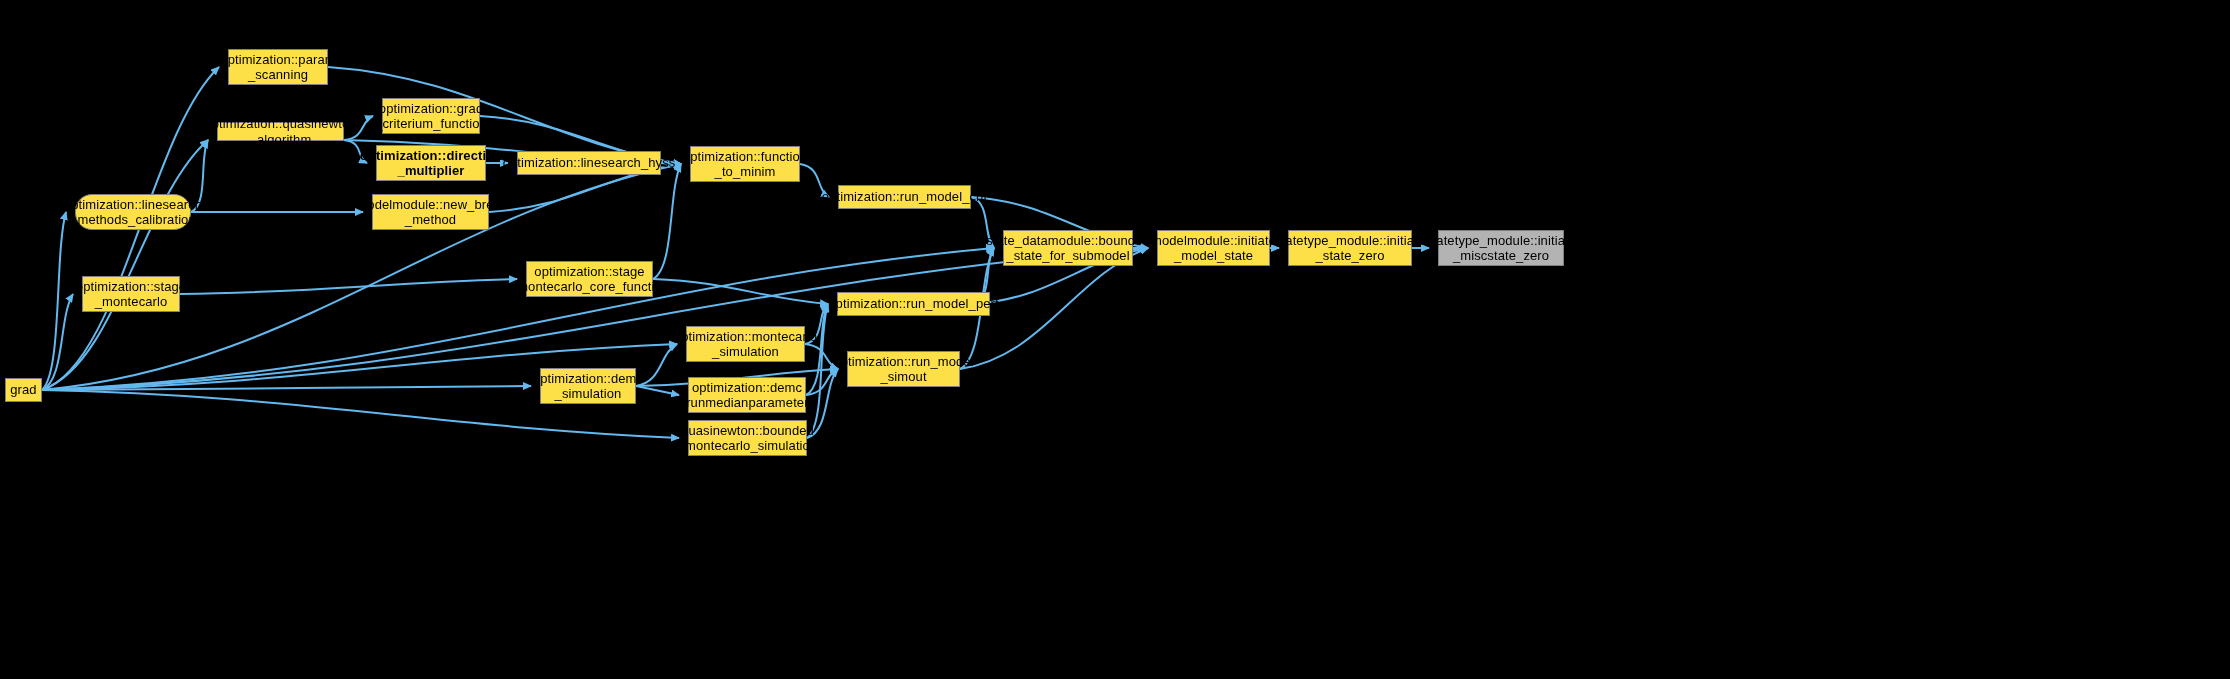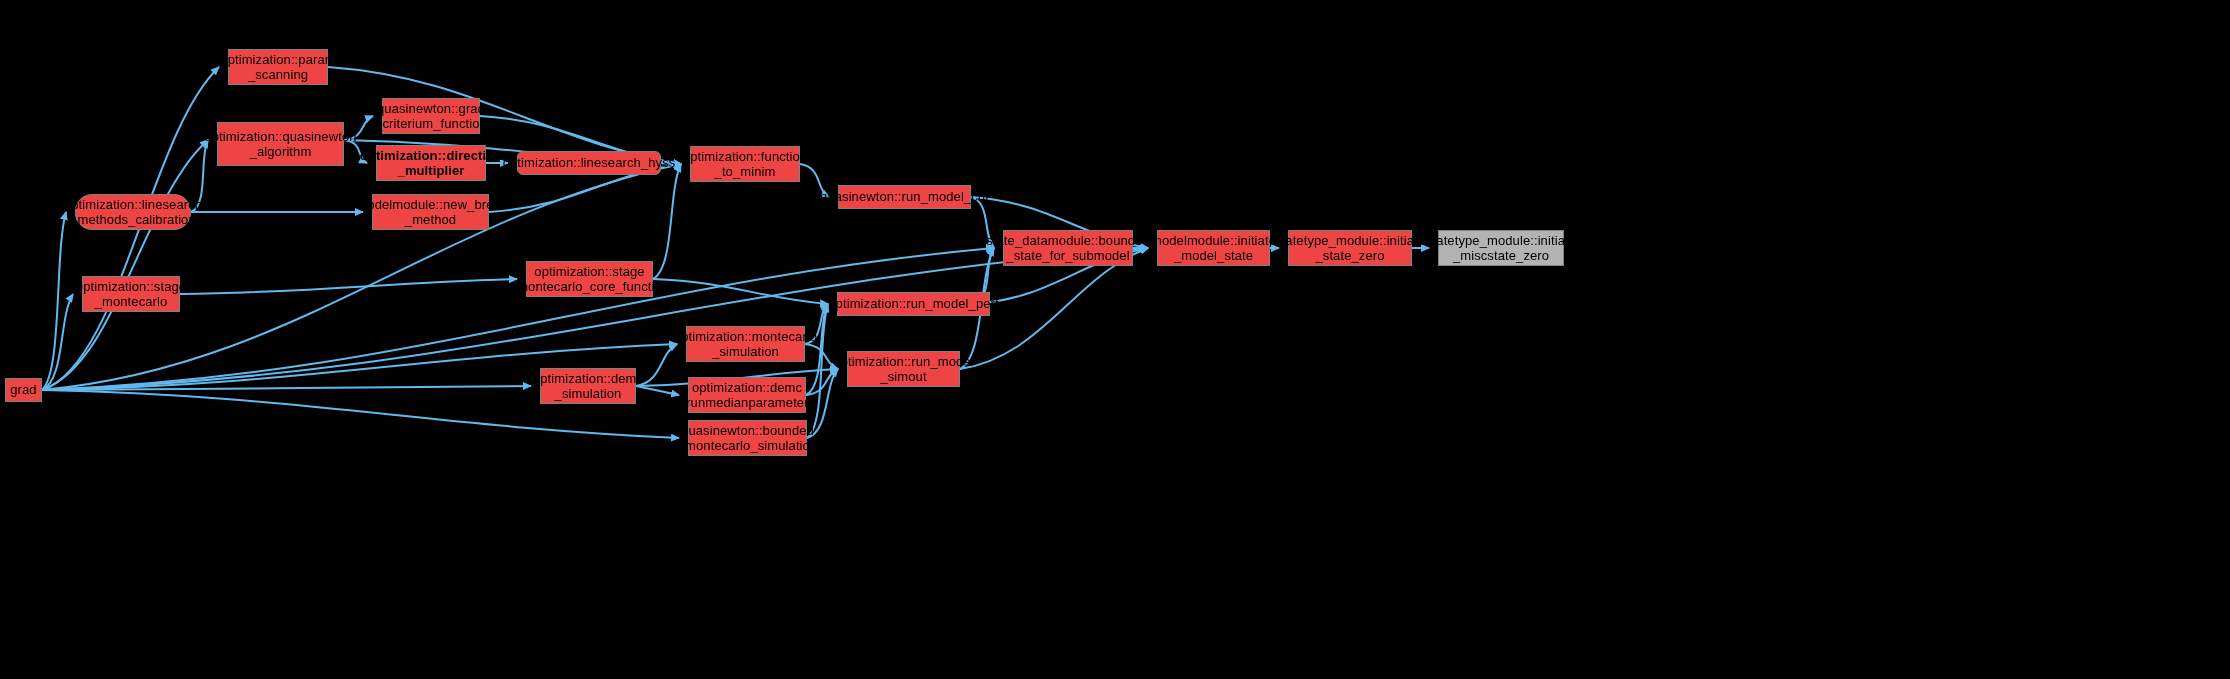--- a/index.html
+++ b/index.html
@@ -9,21 +9,21 @@
     width:2230px;
     height:679px;
     background:#000000;
     overflow:hidden;
     font-family:"Liberation Sans","DejaVu Sans",sans-serif;
   }
   #edges{position:absolute;left:0;top:0;width:2230px;height:679px;}
   .node{
     position:absolute;
     box-sizing:border-box;
-    background:#ef4444;
+    background:#fde047;
     border:1px solid #808080;
     color:#000000;
     display:flex;
     align-items:center;
     justify-content:center;
     text-align:center;
     line-height:1.18;
     font-size:13px;
     letter-spacing:0.1px;
     white-space:pre-line;
@@ -86,34 +86,34 @@
         <path d="M807,438 C826.4,423.93 817.6,334.954 828,304" marker-end="url(#ah)"></path>
         <path d="M807,438 C830.2,430.755 823.8,384.939 838,369" marker-end="url(#ah)"></path>
         <path d="M960,369 C984.34,356.295 978.66,275.951 994,248" marker-end="url(#ah)"></path>
         <path d="M960,369 C1042.86,356.295 1074.14,275.951 1148,248" marker-end="url(#ah)"></path>
       </g>
   </svg>
   <div id="nodes">
       <div class="node" style="left: 5px; top: 378px; width: 37px; height: 24px;">grad</div>
       <div class="node" style="left: 228px; top: 49px; width: 100px; height: 36px;">optimization::param
 _scanning</div>
-      <div class="node" style="left: 217px; top: 122px; width: 127px; height: 44px;">optimization::quasinewton
+      <div class="node" style="left: 217px; top: 122px; width: 127px; height: 19px;">optimization::quasinewton
 _algorithm</div>
-      <div class="node" style="left: 382px; top: 98px; width: 98px; height: 36px;">quasinewton::grad
+      <div class="node" style="left: 382px; top: 98px; width: 98px; height: 36px;">optimization::grad
 _criterium_function</div>
       <div class="node" style="left: 376px; top: 145px; width: 110px; height: 36px; font-weight: bold;">optimization::direction
 _multiplier</div>
       <div class="node" style="left: 75px; top: 194px; width: 116px; height: 36px; border-radius: 17px;">optimization::linesearch
 _methods_calibration</div>
       <div class="node" style="left: 372px; top: 194px; width: 117px; height: 36px;">modelmodule::new_brent
 _method</div>
-      <div class="node" style="left: 517px; top: 151px; width: 144px; height: 24px; border-radius: 6px;">optimization::linesearch_hyss</div>
+      <div class="node" style="left: 517px; top: 151px; width: 144px; height: 24px;">optimization::linesearch_hyss</div>
       <div class="node" style="left: 690px; top: 146px; width: 110px; height: 36px;">optimization::function
 _to_minim</div>
-      <div class="node" style="left: 838px; top: 185px; width: 133px; height: 24px;">quasinewton::run_model_crit</div>
+      <div class="node" style="left: 838px; top: 185px; width: 133px; height: 24px;">optimization::run_model_crit</div>
       <div class="node" style="left: 82px; top: 276px; width: 98px; height: 36px;">optimization::stage
 _montecarlo</div>
       <div class="node" style="left: 526px; top: 261px; width: 127px; height: 36px;">optimization::stage
 _montecarlo_core_function</div>
       <div class="node" style="left: 1003px; top: 230px; width: 130px; height: 36px;">state_datamodule::bounded
 _state_for_submodel</div>
       <div class="node" style="left: 1157px; top: 230px; width: 113px; height: 36px;">modelmodule::initiate
 _model_state</div>
       <div class="node" style="left: 1288px; top: 230px; width: 124px; height: 36px;">statetype_module::initiate
 _state_zero</div>

